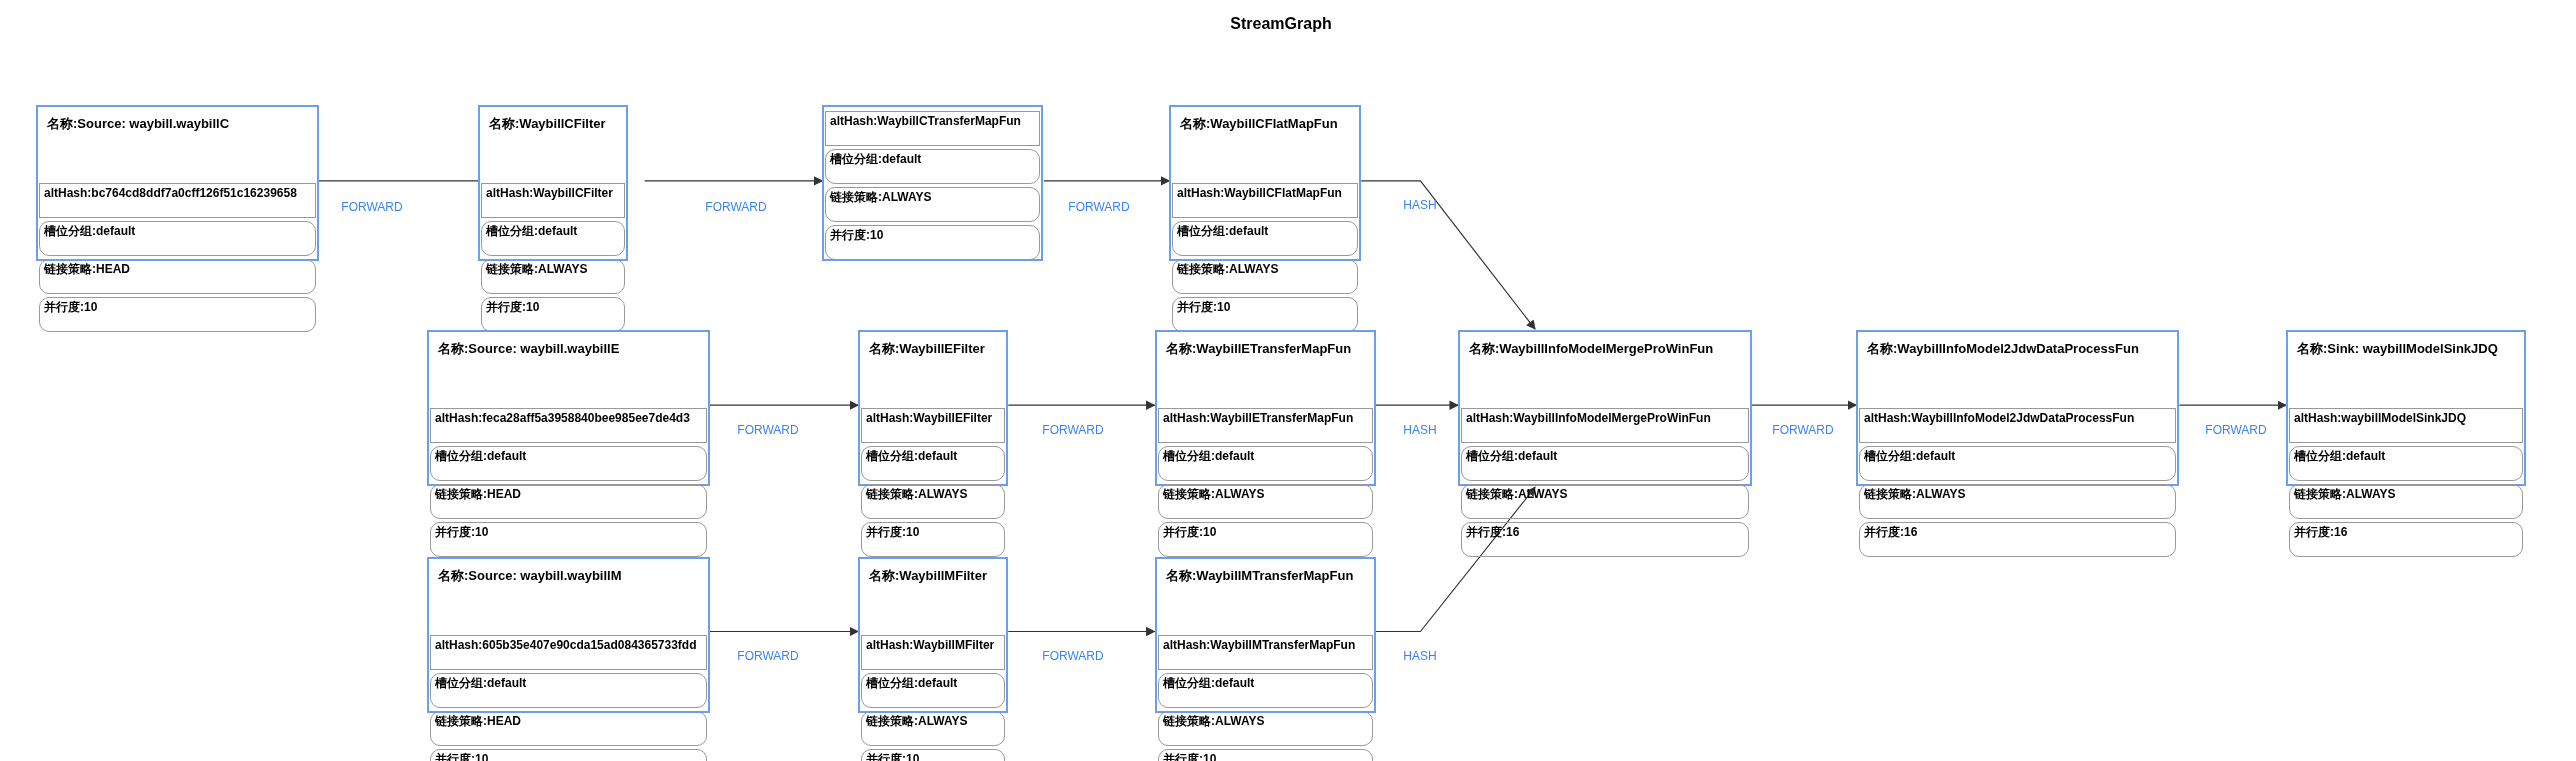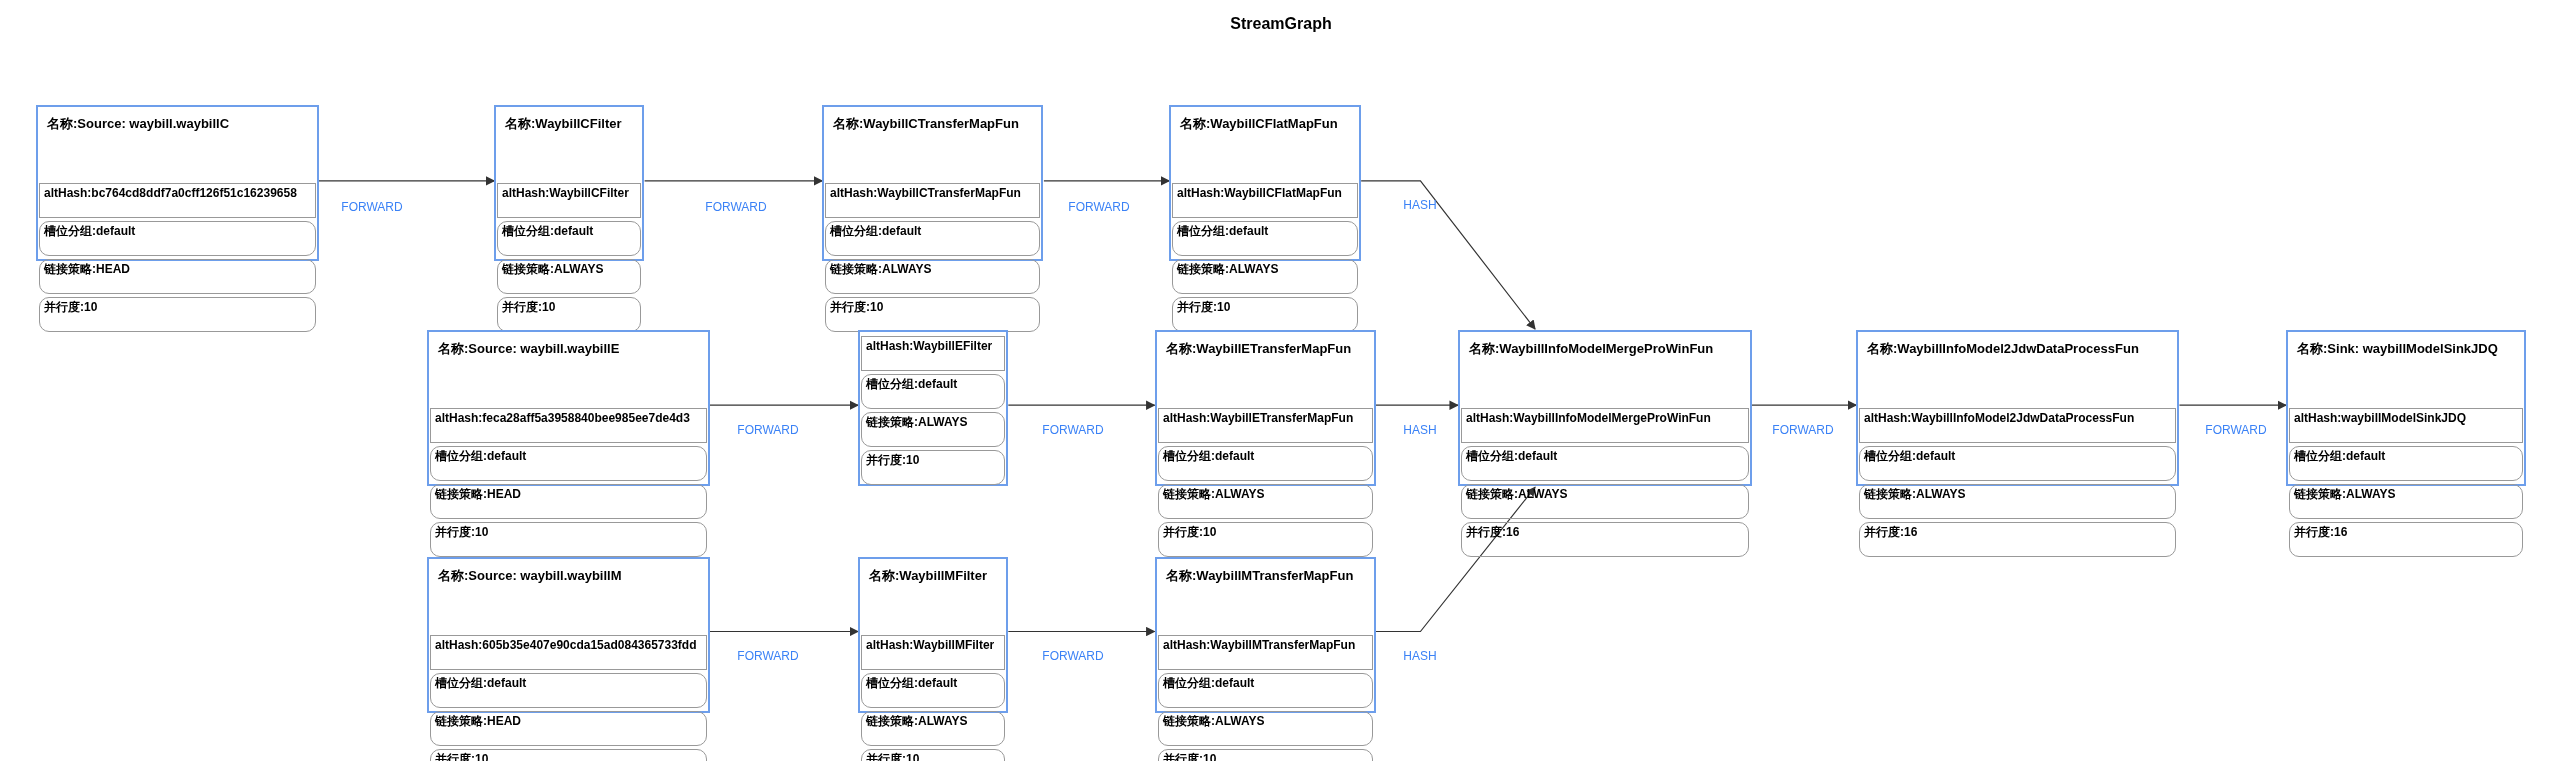--- a/index.html
+++ b/index.html
@@ -62,30 +62,29 @@
   <div class="edge-label" style="left:1420px;top:649px">HASH</div>
 
   <div class="node" style="left:36px;top:105px;width:283px">
     <div class="node-title"><span>名称:</span><span>Source: waybill.waybillC</span></div>
     <div class="node-row"><span>altHash:</span><span>bc764cd8ddf7a0cff126f51c16239658</span></div>
     <div class="node-row"><span>槽位分组:</span><span>default</span></div>
     <div class="node-row"><span>链接策略:</span><span>HEAD</span></div>
     <div class="node-row"><span>并行度:</span><span>10</span></div>
   </div>
 
-  <div class="node" style="left:494px;top:105px;width:150px">
+  <div class="node" style="left:478px;top:105px;width:150px">
     <div class="node-title"><span>名称:</span><span>WaybillCFilter</span></div>
     <div class="node-row"><span>altHash:</span><span>WaybillCFilter</span></div>
     <div class="node-row"><span>槽位分组:</span><span>default</span></div>
     <div class="node-row"><span>链接策略:</span><span>ALWAYS</span></div>
     <div class="node-row"><span>并行度:</span><span>10</span></div>
   </div>
 
   <div class="node" style="left:822px;top:105px;width:221px">
-    <div class="node-title"><span>名称:</span><span>WaybillCTransferMapFun</span></div>
     <div class="node-row"><span>altHash:</span><span>WaybillCTransferMapFun</span></div>
     <div class="node-row"><span>槽位分组:</span><span>default</span></div>
     <div class="node-row"><span>链接策略:</span><span>ALWAYS</span></div>
     <div class="node-row"><span>并行度:</span><span>10</span></div>
   </div>
 
   <div class="node" style="left:1169px;top:105px;width:192px">
     <div class="node-title"><span>名称:</span><span>WaybillCFlatMapFun</span></div>
     <div class="node-row"><span>altHash:</span><span>WaybillCFlatMapFun</span></div>
     <div class="node-row"><span>槽位分组:</span><span>default</span></div>
@@ -95,20 +94,21 @@
 
   <div class="node" style="left:427px;top:330px;width:283px">
     <div class="node-title"><span>名称:</span><span>Source: waybill.waybillE</span></div>
     <div class="node-row"><span>altHash:</span><span>feca28aff5a3958840bee985ee7de4d3</span></div>
     <div class="node-row"><span>槽位分组:</span><span>default</span></div>
     <div class="node-row"><span>链接策略:</span><span>HEAD</span></div>
     <div class="node-row"><span>并行度:</span><span>10</span></div>
   </div>
 
   <div class="node" style="left:858px;top:330px;width:150px">
+    <div class="node-title"><span>名称:</span><span>WaybillEFilter</span></div>
     <div class="node-row"><span>altHash:</span><span>WaybillEFilter</span></div>
     <div class="node-row"><span>槽位分组:</span><span>default</span></div>
     <div class="node-row"><span>链接策略:</span><span>ALWAYS</span></div>
     <div class="node-row"><span>并行度:</span><span>10</span></div>
   </div>
 
   <div class="node" style="left:1155px;top:330px;width:221px">
     <div class="node-title"><span>名称:</span><span>WaybillETransferMapFun</span></div>
     <div class="node-row"><span>altHash:</span><span>WaybillETransferMapFun</span></div>
     <div class="node-row"><span>槽位分组:</span><span>default</span></div>

